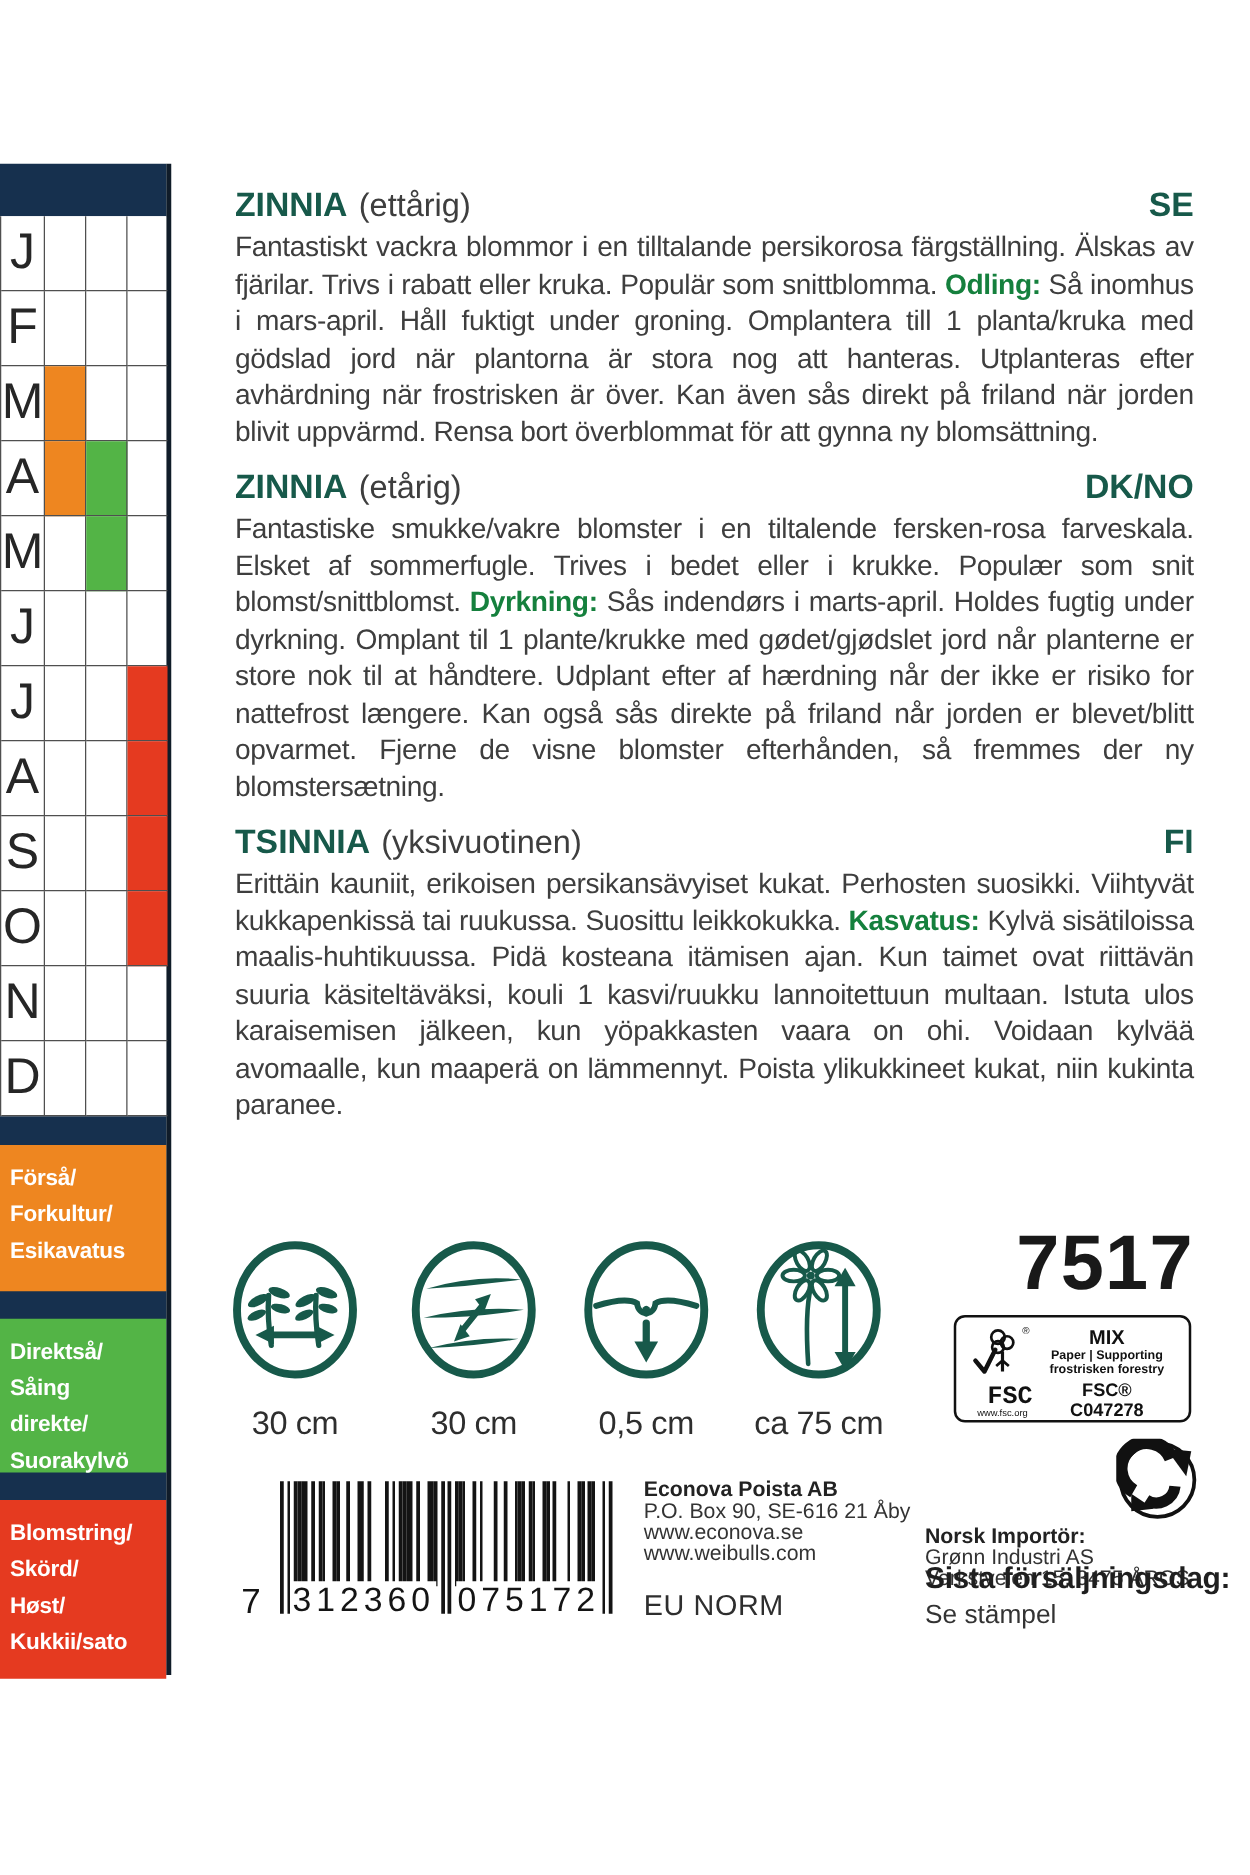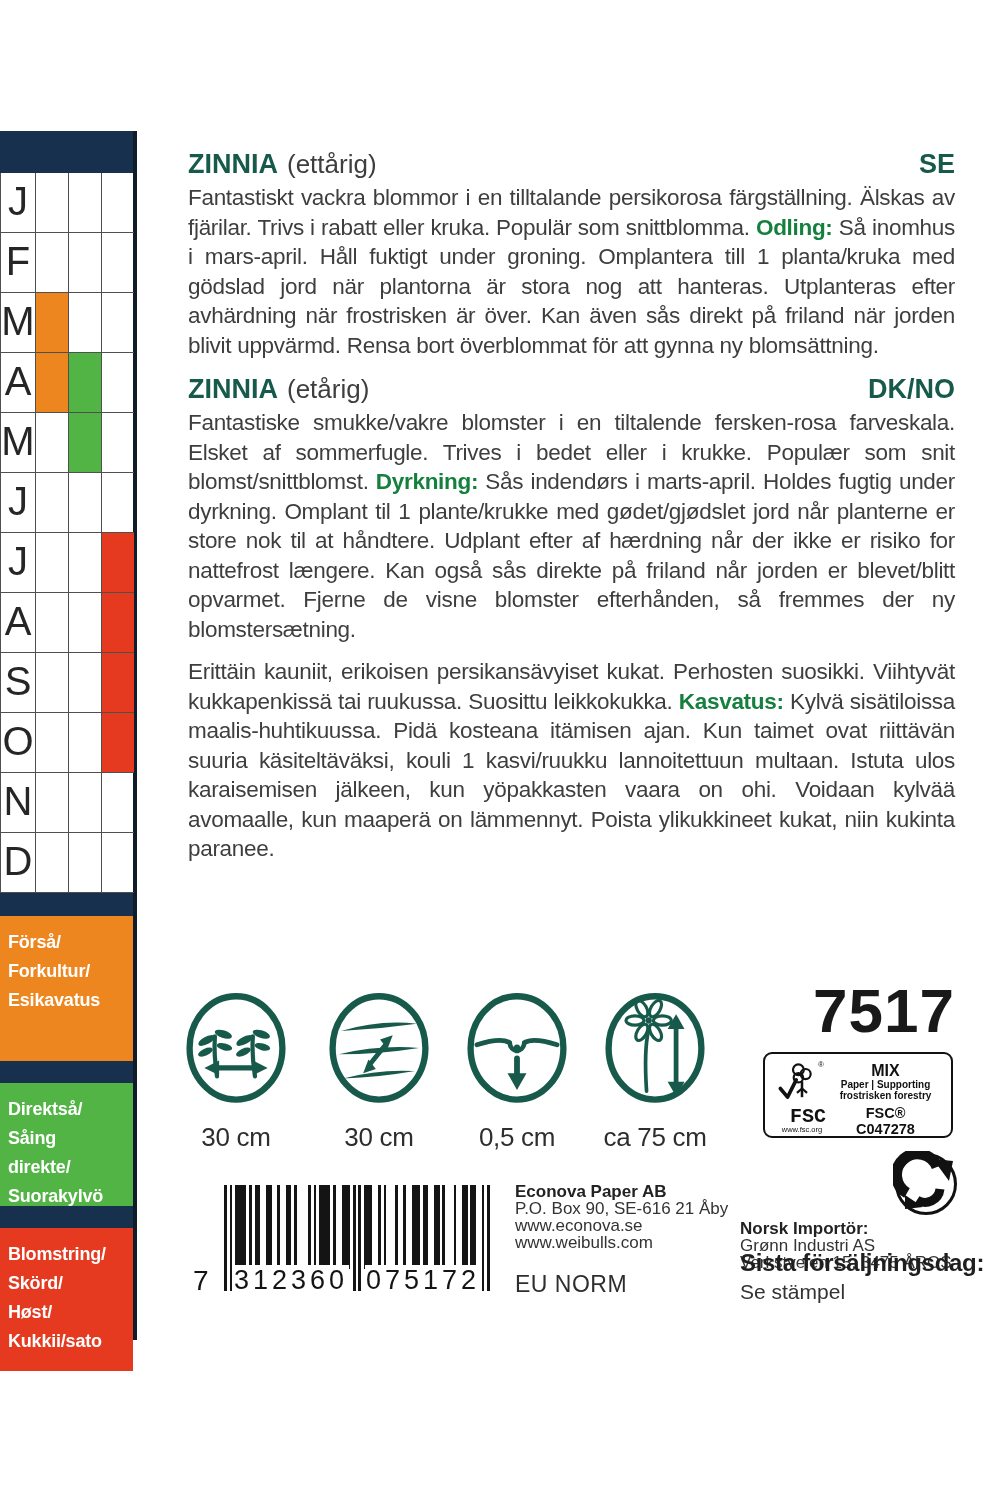--- a/index.html
+++ b/index.html
@@ -11,21 +11,21 @@
   .cal-header{height:42px;}
   .calendar{display:grid;grid-template-columns:35px 33px 33px 32px;grid-auto-rows:60px;
             border-left:1px solid #4f4f4f;background:#fff;}
   .cal-cell{border-right:1px solid #4f4f4f;border-bottom:1px solid #4f4f4f;}
   .calendar > .cal-cell:nth-child(4n){border-right:none;}
   .cal-label{font-size:40px;color:#262626;display:flex;align-items:center;justify-content:center;
              padding-bottom:3px;}
   .legend{height:447px;padding-top:23px;box-sizing:border-box;}
   .legend-block{margin-bottom:22px;padding:12px 2px 0 8px;box-sizing:border-box;color:#fff;
                 font-weight:bold;font-size:18px;line-height:29px;letter-spacing:-0.2px;}
-  .legend-block:nth-of-type(1){height:145px;}
+  .legend-block:nth-of-type(1){height:117px;}
   .legend-block:nth-of-type(2){height:123px;}
   .legend-block:nth-of-type(3){height:143px;}
 
   
   .main-text{position:absolute;left:188px;top:148px;width:767px;color:#3e3e3e;}
   .sec{margin:0 0 13px 0;}
   .sec-title{display:flex;align-items:baseline;font-size:27px;line-height:32px;margin-bottom:3px;}
   .sec-name{font-weight:bold;color:#17594a;}
   .sec-variant{margin-left:9px;font-size:26px;color:#3e3e3e;}
   .sec-lang{margin-left:auto;font-weight:bold;color:#17594a;}
@@ -164,20 +164,25 @@
       </section>
       <section class="sec">
         <div class="sec-title">
           <span class="sec-name">ZINNIA</span>
           <span class="sec-variant">(etårig)</span>
           <span class="sec-lang">DK/NO</span>
         </div>
         <p class="sec-body">Fantastiske smukke/vakre blomster i en tiltalende fersken-rosa farveskala. Elsket af sommerfugle. Trives i bedet eller i krukke. Populær som snit blomst/snittblomst. <b>Dyrkning:</b> Sås indendørs i marts-april. Holdes fugtig under dyrkning. Omplant til 1 plante/krukke med gødet/gjødslet jord når planterne er store nok til at håndtere. Udplant efter af hærdning når der ikke er risiko for nattefrost længere. Kan også sås direkte på friland når jorden er blevet/blitt opvarmet. Fjerne de visne blomster efterhånden, så fremmes der ny blomstersætning.</p>
       </section>
       <section class="sec">
+        <div class="sec-title">
+          <span class="sec-name">TSINNIA</span>
+          <span class="sec-variant">(yksivuotinen)</span>
+          <span class="sec-lang">FI</span>
+        </div>
         <p class="sec-body">Erittäin kauniit, erikoisen persikansävyiset kukat. Perhosten suosikki. Viihtyvät kukkapenkissä tai ruukussa. Suosittu leikkokukka. <b>Kasvatus:</b> Kylvä sisätiloissa maalis-huhtikuussa. Pidä kosteana itämisen ajan. Kun taimet ovat riittävän suuria käsiteltäväksi, kouli 1 kasvi/ruukku lannoitettuun multaan. Istuta ulos karaisemisen jälkeen, kun yöpakkasten vaara on ohi. Voidaan kylvää avomaalle, kun maaperä on lämmennyt. Poista ylikukkineet kukat, niin kukinta paranee.</p>
       </section>
     </main>
 
 
   <div class="spec-icon" style="left:173px;">
     <svg width="106" height="116" viewBox="0 0 100 110">
       <ellipse class="ring" cx="50" cy="53" rx="44" ry="49"></ellipse>
       <path class="ic" stroke-width="4" d="M32,80 C30,67 29,56 30,42"></path>
       <ellipse class="icf" cx="22" cy="46" rx="8.5" ry="3.6" transform="rotate(-28 22 46)"></ellipse>
@@ -314,21 +319,21 @@
         <div class="bar" style="left: 249.2px; width: 2.8px; height: 84px;"></div>
         <div class="bar" style="left: 257.6px; width: 2.8px; height: 106px;"></div>
         <div class="bar" style="left: 263.2px; width: 2.8px; height: 106px;"></div>
       </div>
     <span class="bc-lead">7</span>
     <span class="bc-group bc-g1">312360</span>
     <span class="bc-group bc-g2">075172</span>
   </div>
 
   <div class="distributor">
-    <div class="dist-name">Econova Paper AB</div>
+    <div class="dist-name">Econova Poista AB</div>
     <div>P.O. Box 90, SE-616 21 Åby</div>
     <div>www.econova.se</div>
     <div>www.weibulls.com</div>
   </div>
   <div class="eu-norm">EU NORM</div>
 
   <div class="importer">
     <div class="imp-title">Norsk Importör:</div>
     <div>Grønn Industri AS</div>
     <div>Verkstveien 15, 3475 ÅROS</div>

